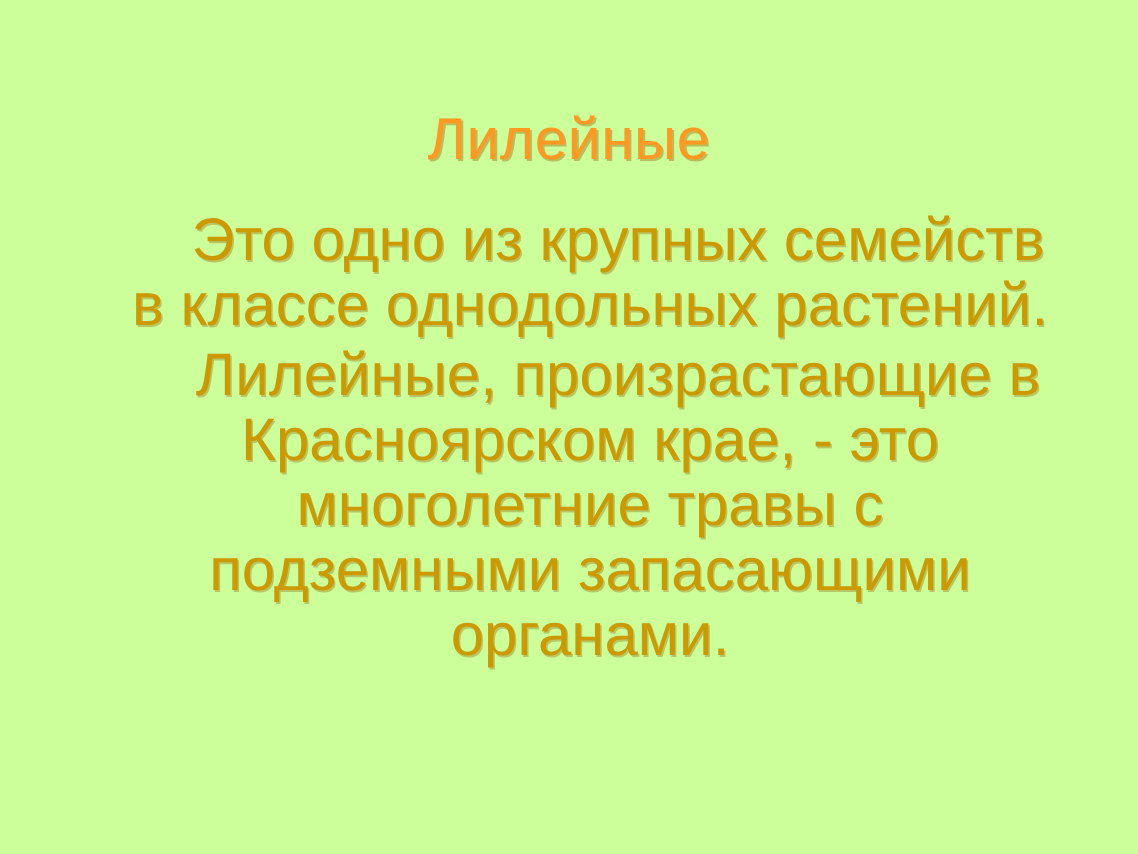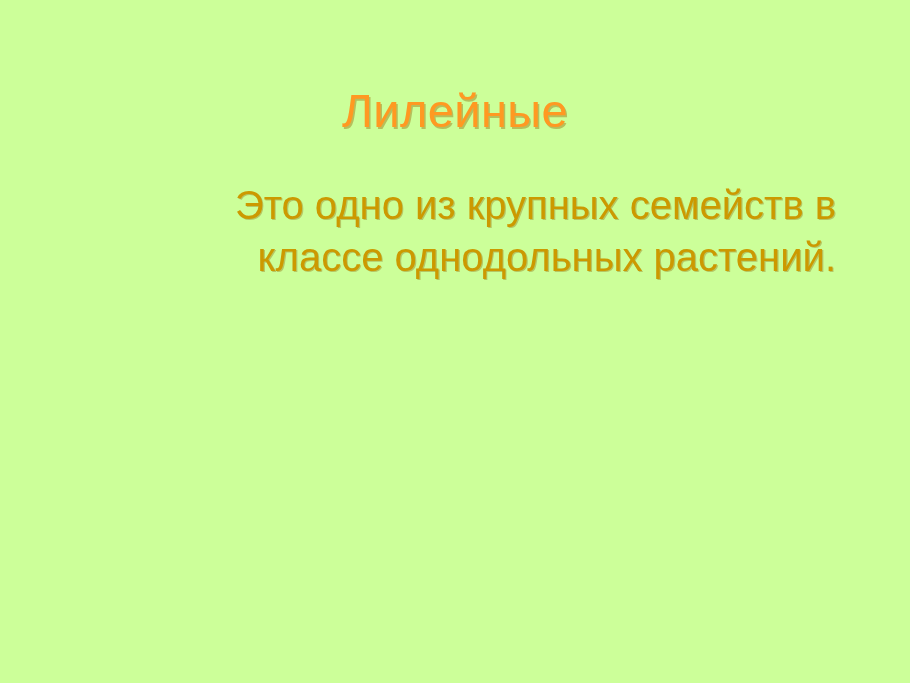--- a/index.html
+++ b/index.html
@@ -41,38 +41,39 @@
 
   
   .body-block {
     position: absolute;
     left: 92px;
     top: 163px;
     width: 760px;
   }
 
   .para {
-    margin: 16px;
-    font-size: 40px;
+    margin: 4px;
+    font-size: 48px;
     line-height: 52px;
     font-weight: 400;
     color: #cc9900;
     text-indent: 45px;
-    text-align: right;
+    text-align: center;
     text-shadow: 1.2px 1.2px 0 rgba(140, 95, 0, 0.35);
   }
 
   .para + .para {
     margin-top: 0;
   }
 </style>
 </head>
 <body>
 
 <div class="slide">
 
   <h1 class="slide-title">Лилейные</h1>
 
   <div class="body-block">
     <p class="para">Это одно из крупных семейств в классе однодольных растений.</p>
+    <p class="para">Лилейные, произрастающие в Красноярском крае, - это многолетние травы с подземными запасающими органами.</p>
   </div>
 
 </div>
 
 </body></html>

